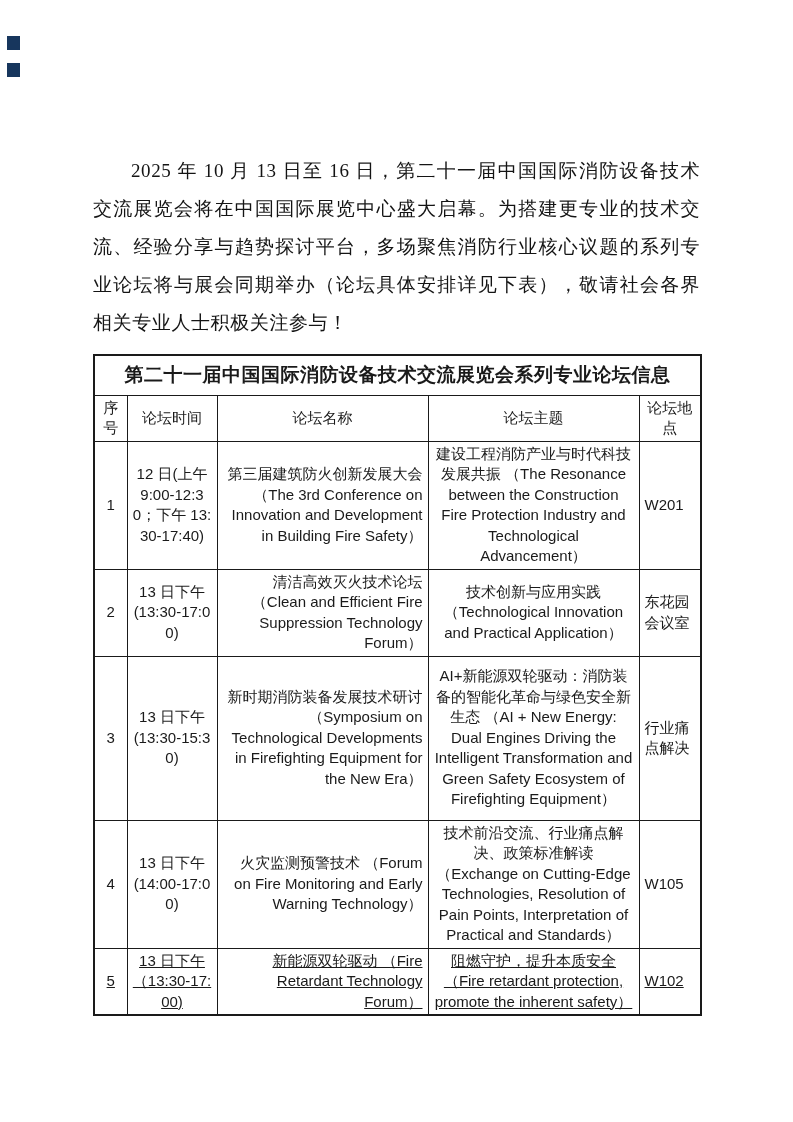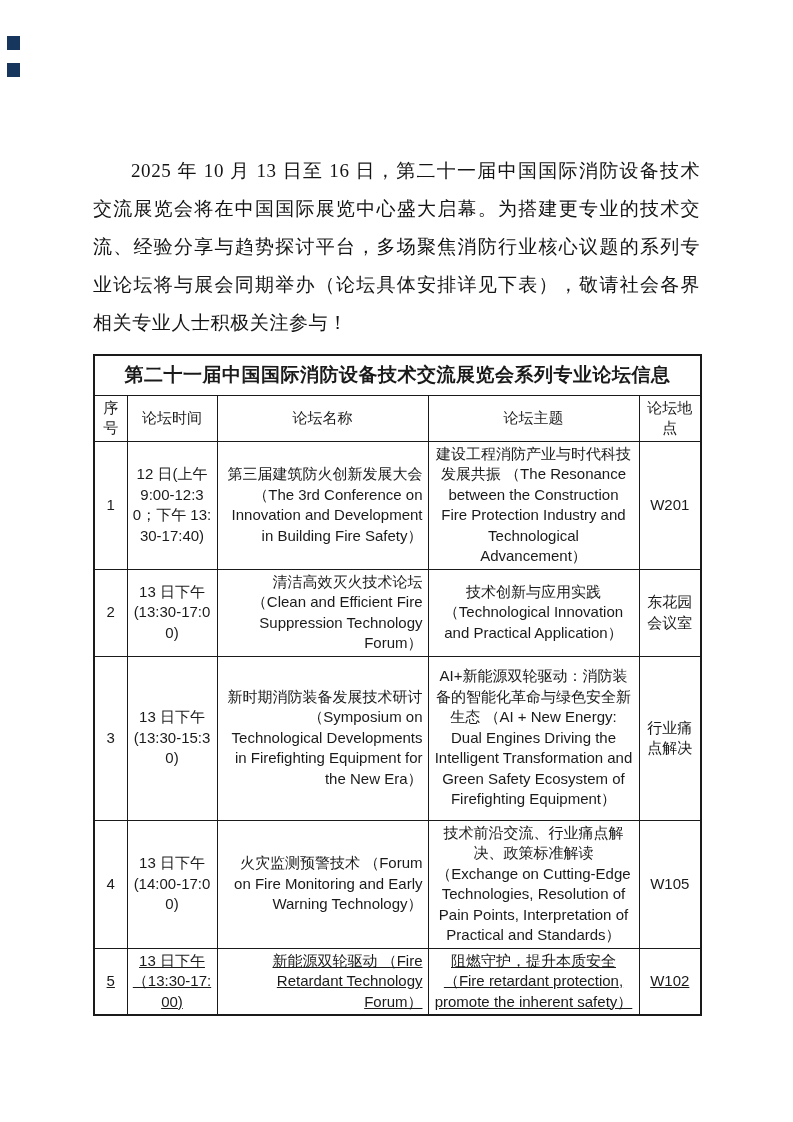--- a/index.html
+++ b/index.html
@@ -55,21 +55,21 @@
   }
   .forum-table th {
     font-weight: normal;
     text-align: center;
     height: 44px;
   }
   .cell-no { text-align: center; }
   .cell-time { text-align: center; word-break: break-all; padding-left: 7px; }
   .cell-name { text-align: right; }
   .cell-theme { text-align: center; }
-  .cell-loc { text-align: center; }
+  .cell-loc { }
   tr.r1 td { height: 105px; }
   tr.r2 td { height: 70px; }
   tr.r3 td { height: 164px; }
   tr.r4 td { height: 127px; }
   tr.r5 td { height: 62px; text-decoration: underline; }
 </style>
 </head>
 <body>
 
 <div class="corner-mark m1"></div>

